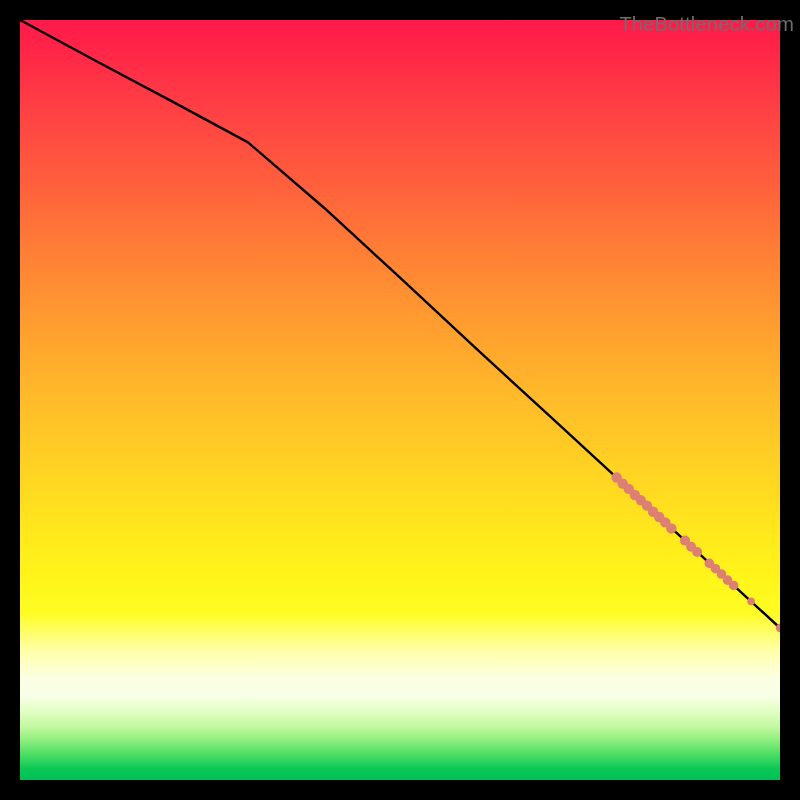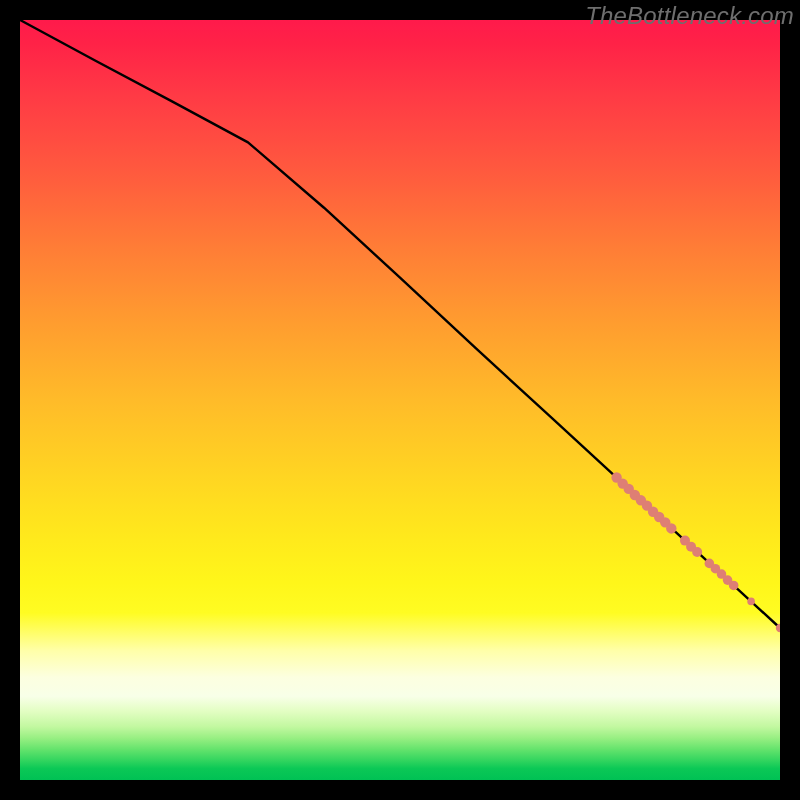--- a/index.html
+++ b/index.html
@@ -58,28 +58,27 @@
   }
   .svg-overlay {
     position: absolute;
     left: 0;
     top: 0;
     width: 760px;
     height: 760px;
   }
   .watermark {
     position: absolute;
-    top: 2px;
+    top: 13px;
     right: 6px;
     color: #6e6e6e;
-    font-size: 24px;
+    font-size: 20px;
     font-weight: 500;
     letter-spacing: 0.2px;
     user-select: none;
-    font-style: italic;
   }
 </style>
 </head>
 <body>
 
 <div class="stage">
 
   <div class="plot-area">
     <div class="gradient-fill"></div>
 

